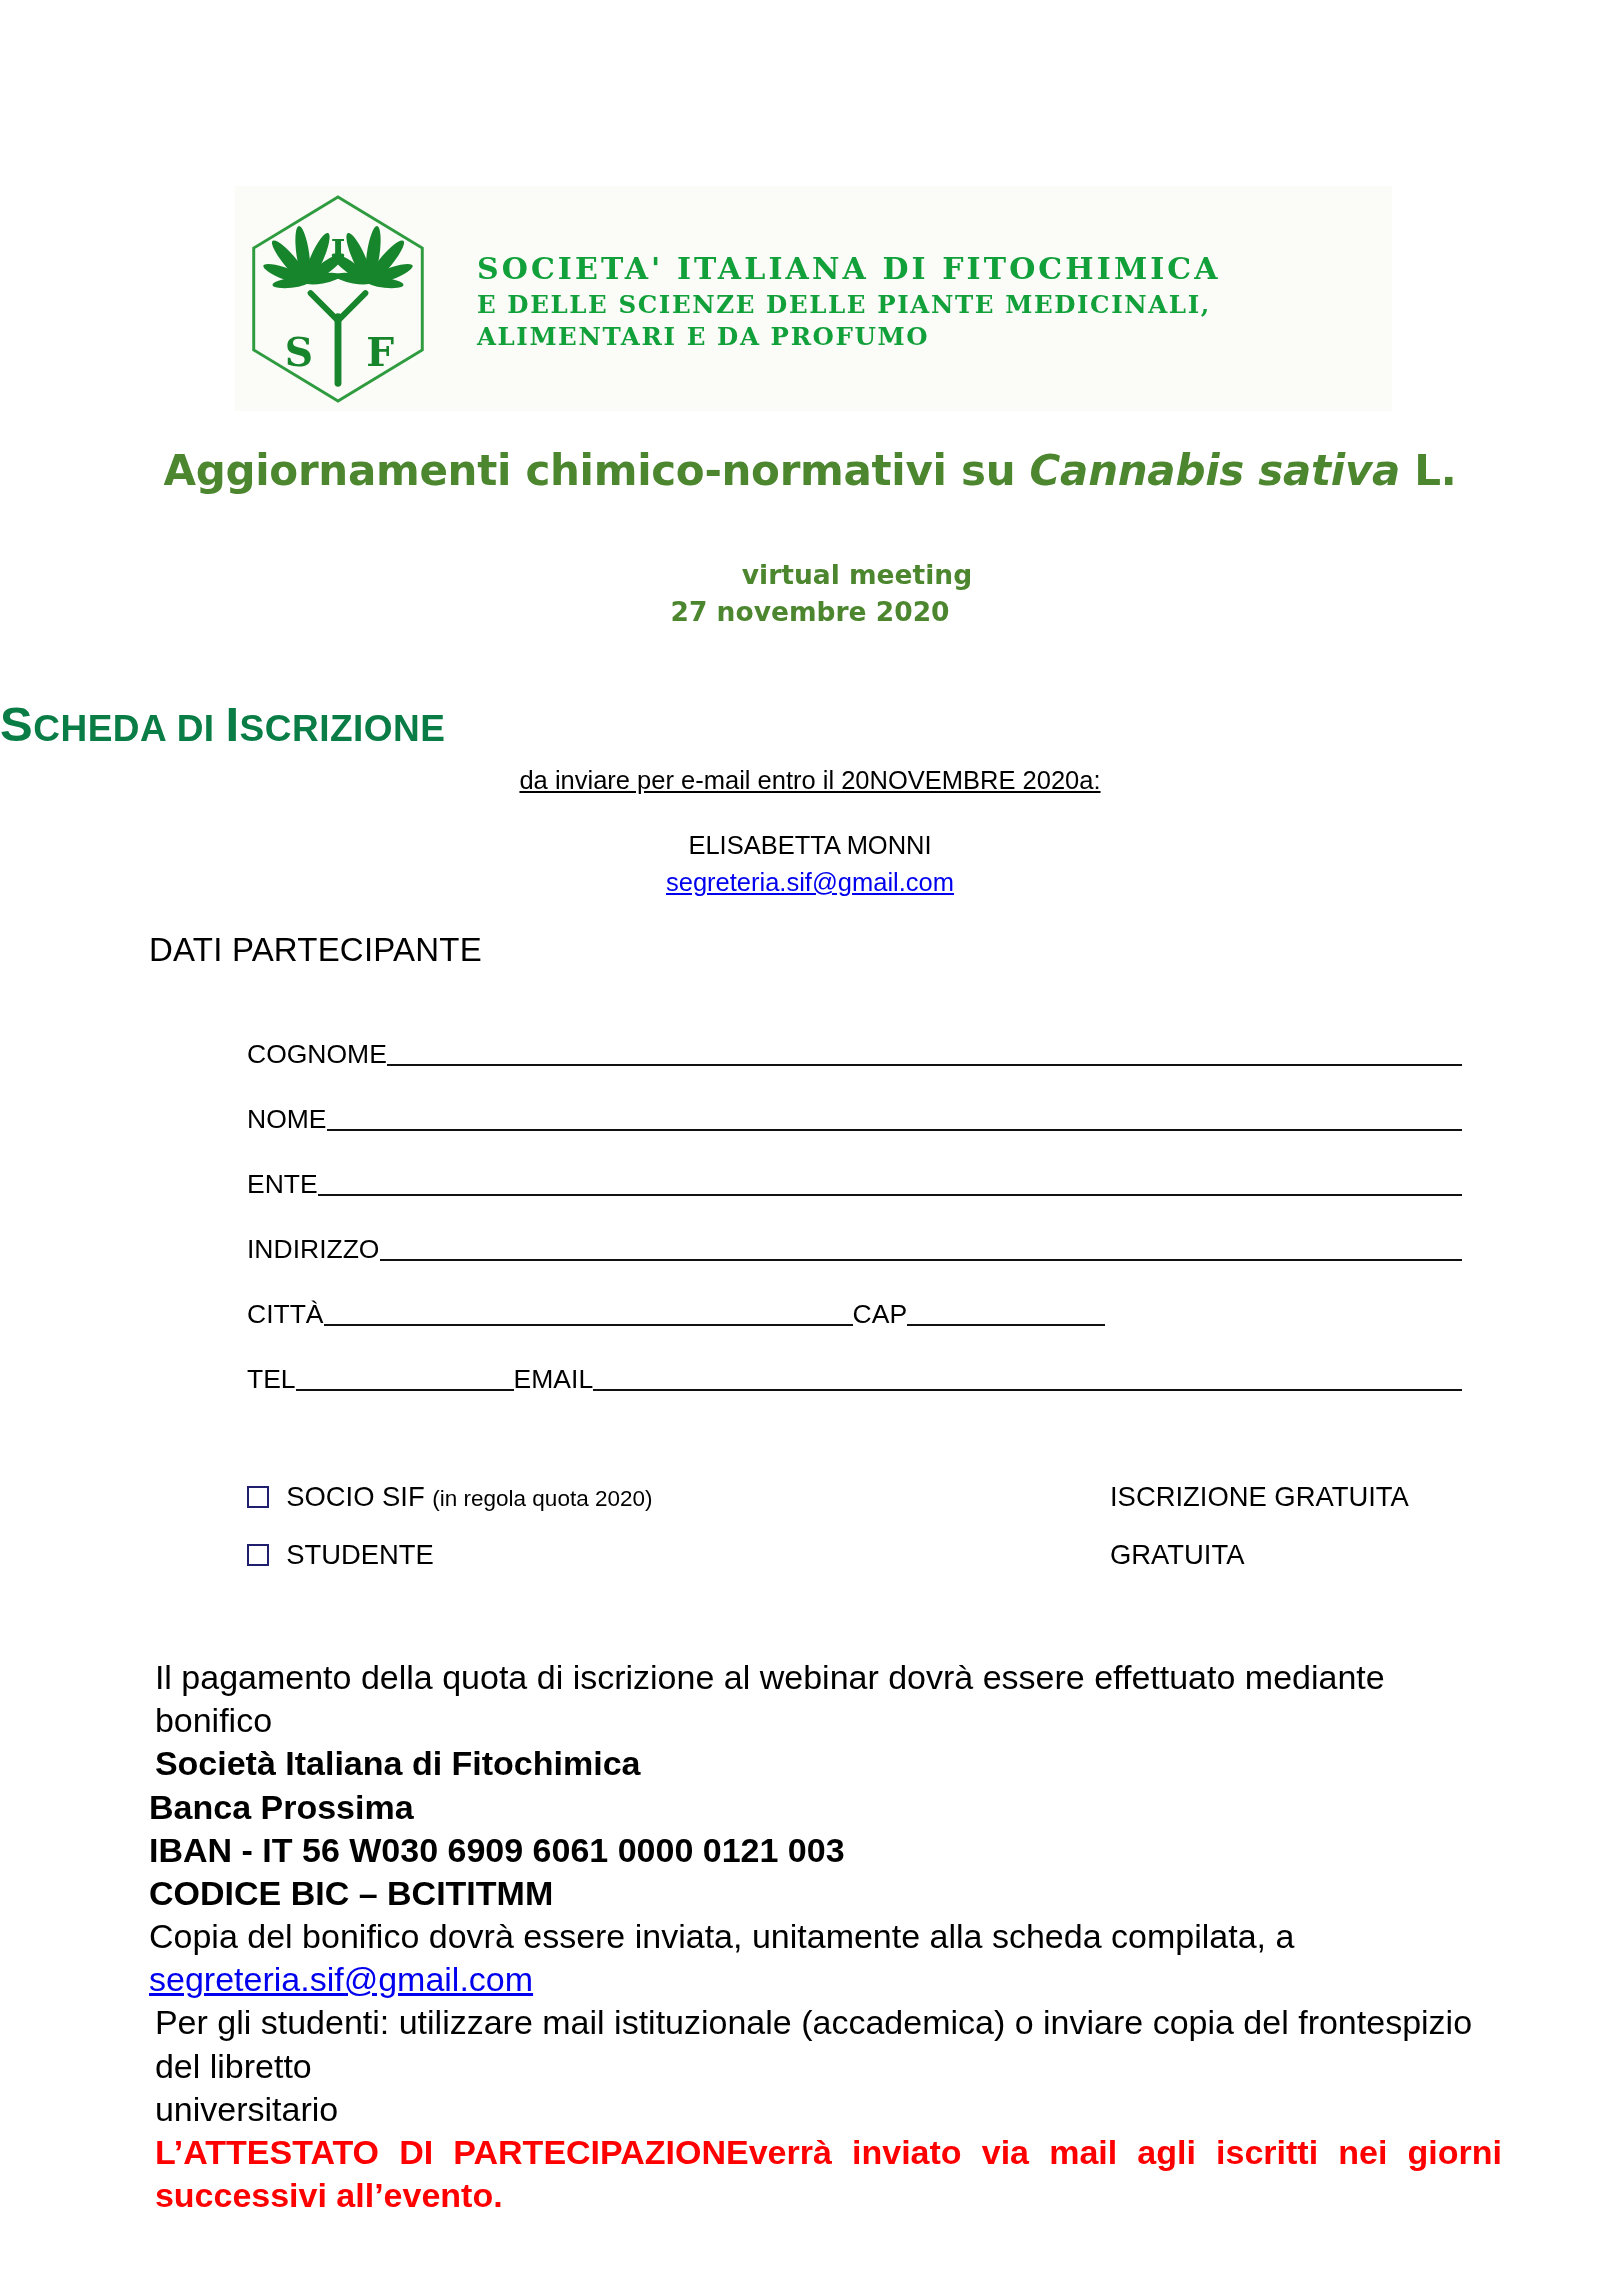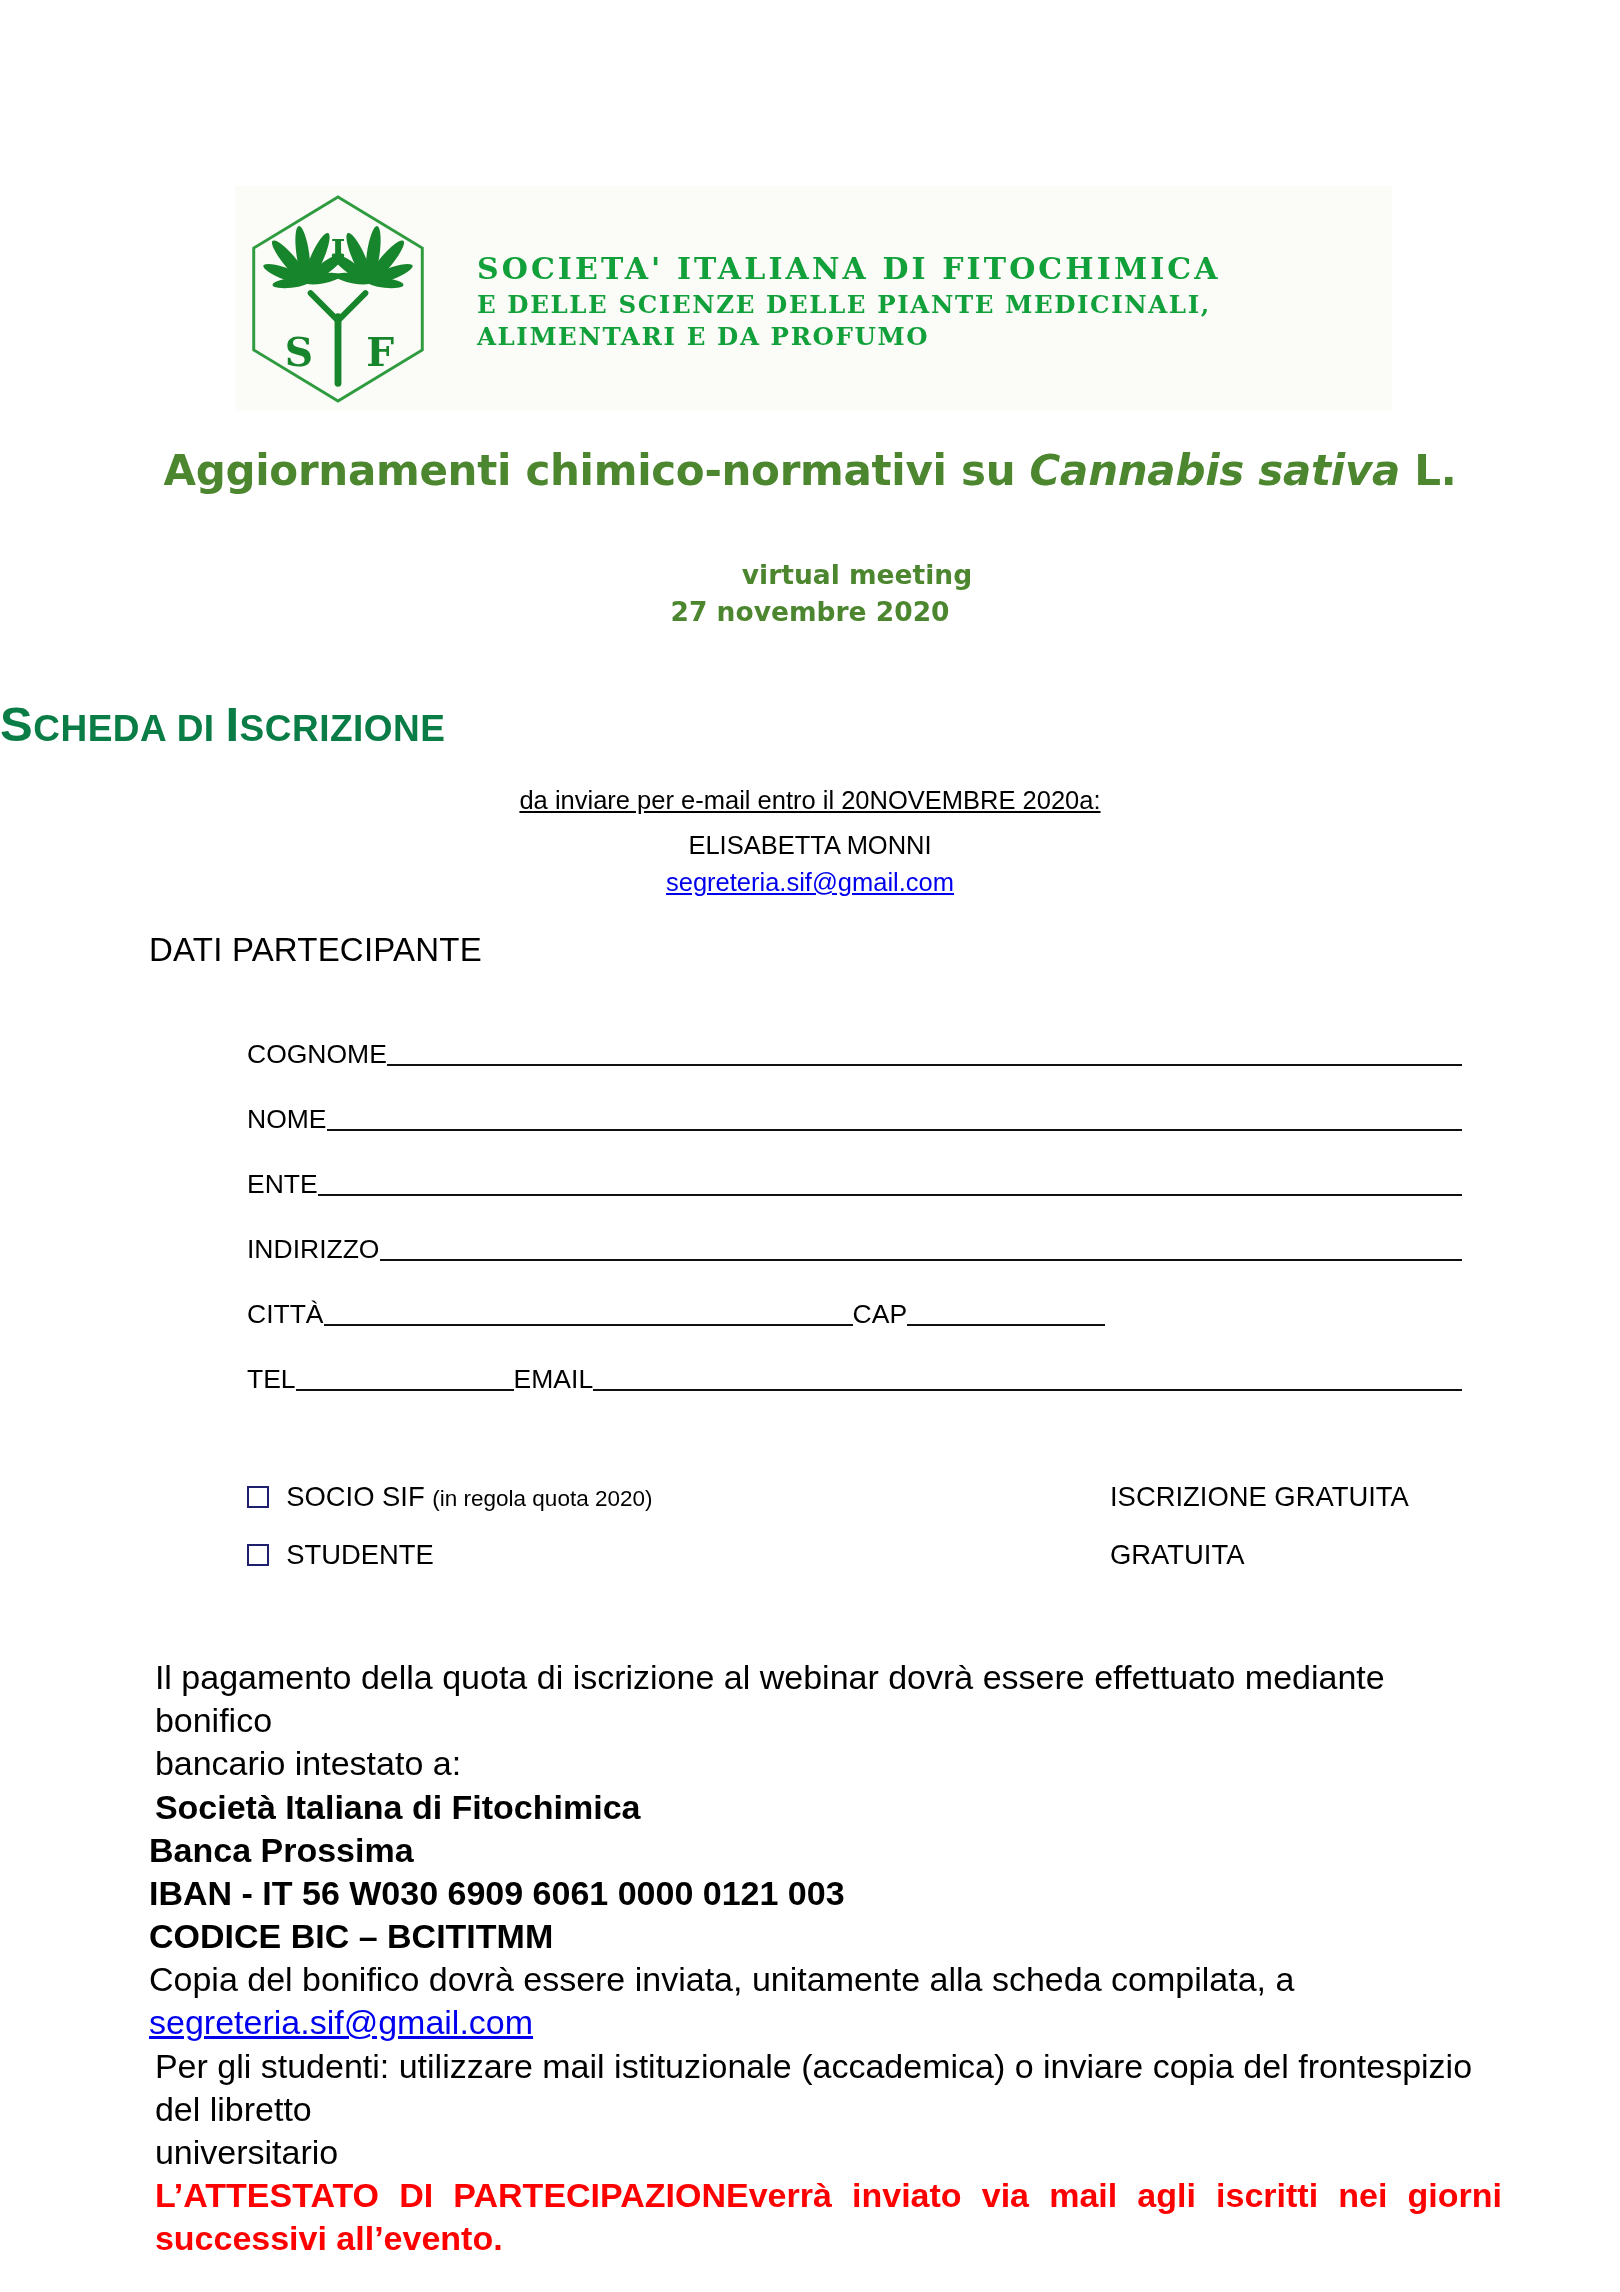--- a/index.html
+++ b/index.html
@@ -104,21 +104,21 @@
 
   .sendto {
     position: absolute;
     left: 0;
     width: 1620px;
     text-align: center;
     font-family: "Liberation Sans", sans-serif;
     font-size: 25.5px;
     color: #000000;
   }
-  .sendto.s1 { top: 786px; }
+  .sendto.s1 { top: 766px; }
   .sendto.s1 span { text-decoration: underline; }
   .sendto.s2 { top: 831px; }
   .sendto.s3 { top: 868px; }
   .sendto.s3 a {
     color: #0000ee;
     text-decoration: underline;
   }
 
   
   .section-heading {
@@ -339,21 +339,20 @@
         <span class="check-label">STUDENTE</span>
         <span class="check-price">GRATUITA</span>
       </div>
     </div>
 
 
   </div>
 
   <div class="pay-area">
     <p class="pay-p pay-indent">Il pagamento della quota di iscrizione al webinar dovrà essere effettuato mediante bonifico</p>
-    <p class="pay-p pay-indent">bancario intestato a:</p>
     <p class="pay-p pay-indent pay-bold">Società Italiana di Fitochimica</p>
     <p class="pay-p pay-bold">Banca Prossima</p>
     <p class="pay-p pay-bold">IBAN - IT 56 W030 6909 6061 0000 0121 003</p>
     <p class="pay-p pay-bold">CODICE BIC – BCITITMM</p>
     <p class="pay-p"><span>Copia del bonifico dovrà essere inviata, unitamente alla scheda compilata, a </span><a href="#">segreteria.sif@gmail.com</a></p>
     <p class="pay-p pay-indent">Per gli studenti: utilizzare mail istituzionale (accademica) o inviare copia del frontespizio del libretto</p>
     <p class="pay-p pay-indent">universitario</p>
     <p class="pay-p warn">L’ATTESTATO DI PARTECIPAZIONEverrà inviato via mail agli iscritti nei giorni successivi all’evento.</p>
   </div>
 

